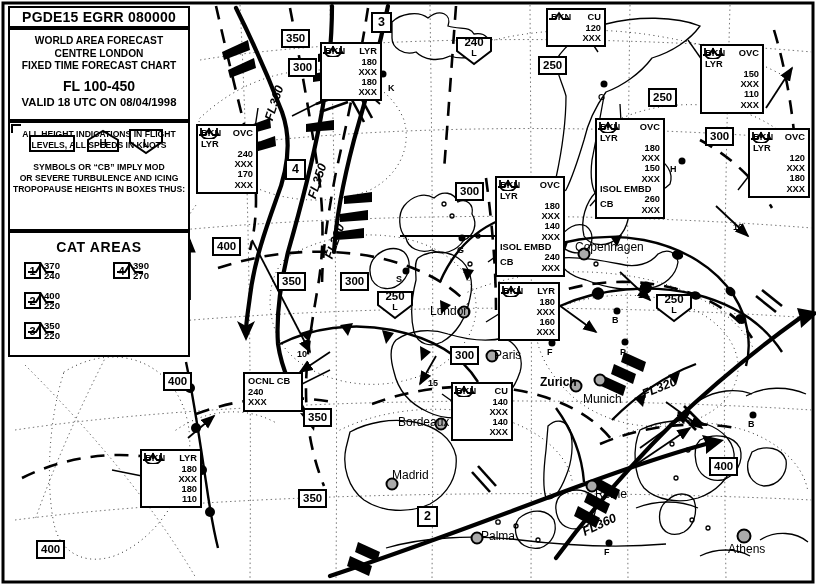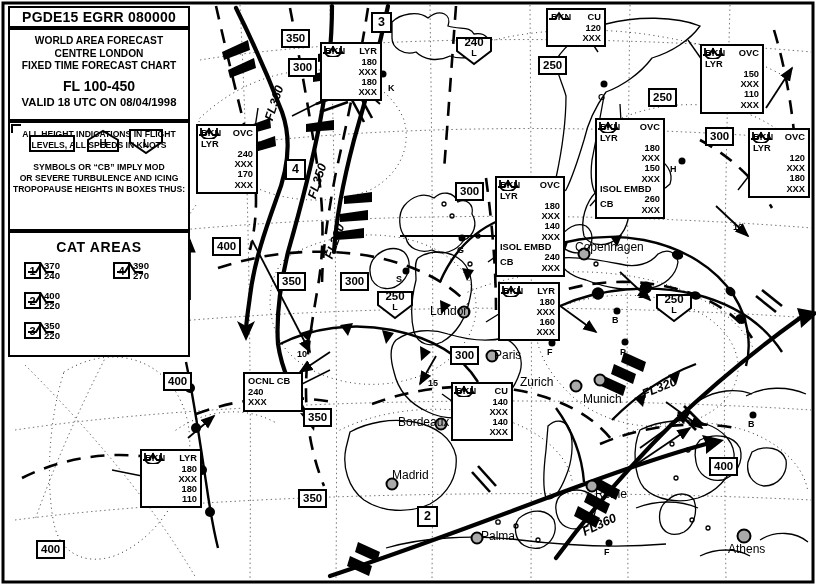--- a/index.html
+++ b/index.html
@@ -760,21 +760,21 @@
   <div class="jetlbl" style="left:305px;top:196px;transform:rotate(-72deg);transform-origin:left top;">FL350</div>
   <div class="jetlbl" style="left:322px;top:256px;transform:rotate(-70deg);transform-origin:left top;">FL290</div>
   <div class="jetlbl" style="left:640px;top:388px;transform:rotate(-22deg);transform-origin:left top;">FL320</div>
   <div class="jetlbl" style="left:580px;top:526px;transform:rotate(-25deg);transform-origin:left top;">FL360</div>
 
   <div class="city" style="left:430px;top:304px;">London</div>
   <div class="city" style="left:494px;top:348px;">Paris</div>
   <div class="city" style="left:398px;top:415px;">Bordeaux</div>
   <div class="city" style="left:392px;top:468px;">Madrid</div>
   <div class="city" style="left:481px;top:529px;">Palma</div>
-  <div class="city" style="left:520px;top:375px;">Zurich</div>
+  <div class="city" style="left:540px;top:375px;font-weight:bold;">Zurich</div>
   <div class="city" style="left:583px;top:392px;">Munich</div>
   <div class="city" style="left:595px;top:474px;margin-top:13px;">Rome</div>
   <div class="city" style="left:728px;top:542px;">Athens</div>
   <div class="city" style="left:575px;top:240px;">Copenhagen</div>
 
   <div class="mk" style="left:388px;top:83px;">K</div>
   <div class="mk" style="left:598px;top:92px;">G</div>
   <div class="mk" style="left:457px;top:245px;">G</div>
   <div class="mk" style="left:670px;top:164px;">H</div>
   <div class="mk" style="left:396px;top:274px;">S</div>

